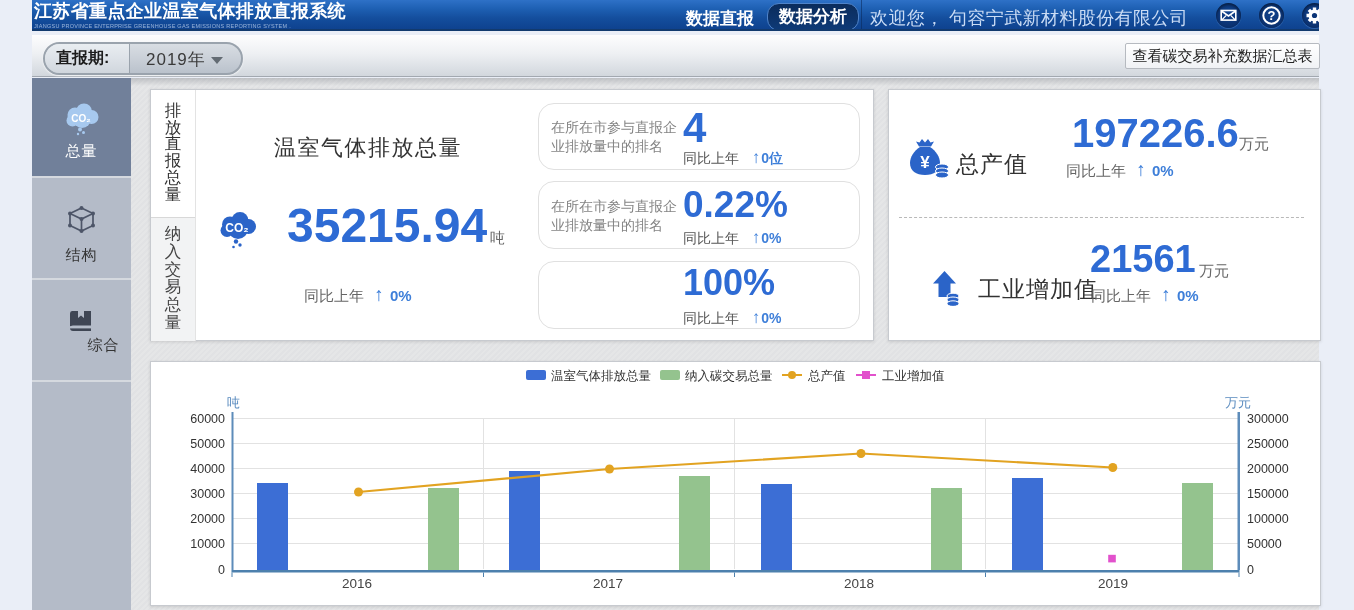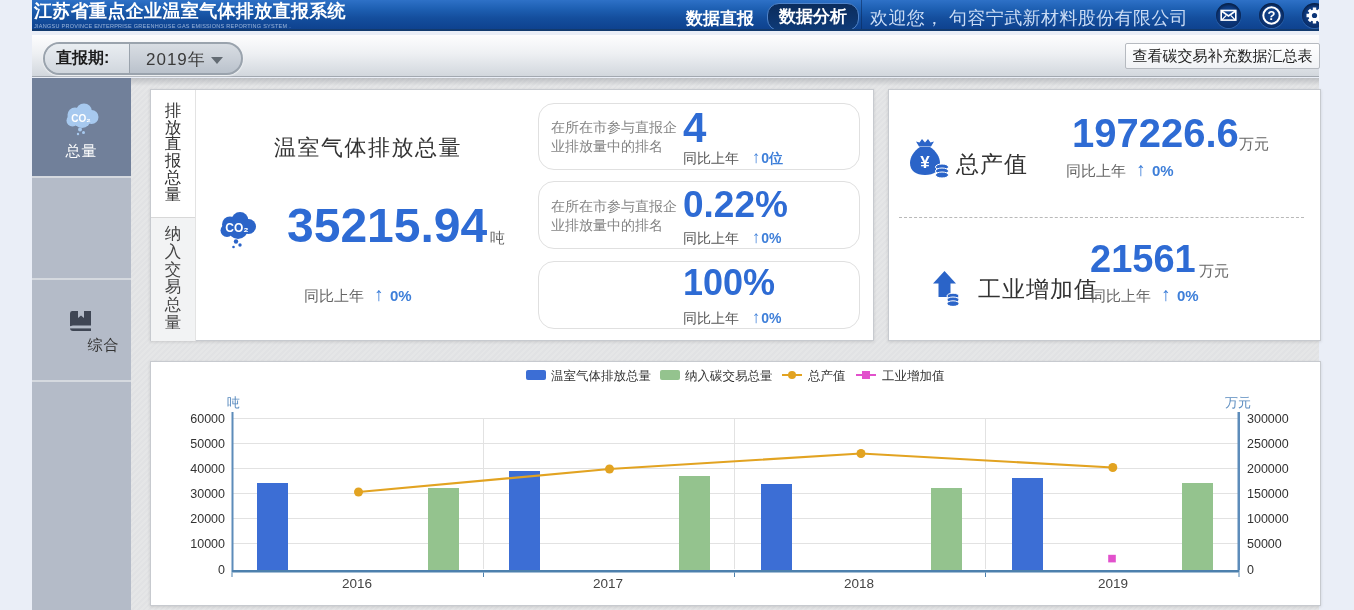--- a/index.html
+++ b/index.html
@@ -149,20 +149,38 @@
           <circle cx="9.5" cy="17.5" r="6"></circle>
         <circle cx="17" cy="26.5" r="2"></circle>
           <circle cx="20.5" cy="29.5" r="1.5"></circle>
           <circle cx="15" cy="31" r="1.2"></circle>
       </g>
       <text x="18" y="18.5" font-size="10" font-weight="bold" fill="#fff" text-anchor="middle" font-family="Liberation Sans">CO₂</text>
     </svg>
     <div class="side-lbl" style="top:64px;color:#fff;">总量</div>
   </div>
   <div class="side-div" style="top:98px;"></div>
+  <div class="side-item" style="top:100px;">
+    <svg class="abs" style="left:34px;top:28px;" width="31" height="27" viewBox="0 0 31 27">
+      <g stroke="#4d5568" stroke-width="1.7" fill="none">
+        <path d="M15.5 2 L27 7.5 L27 19.5 L15.5 25 L4 19.5 L4 7.5 Z"></path>
+        <path d="M4 7.5 L15.5 13 L27 7.5 M15.5 13 L15.5 25"></path>
+      </g>
+      <g fill="#4d5568">
+          <circle cx="15.5" cy="2" r="2"></circle>
+          <circle cx="27" cy="7.5" r="2"></circle>
+          <circle cx="27" cy="19.5" r="2"></circle>
+          <circle cx="15.5" cy="25" r="2"></circle>
+          <circle cx="4" cy="19.5" r="2"></circle>
+          <circle cx="4" cy="7.5" r="2"></circle>
+          <circle cx="15.5" cy="13" r="2"></circle>
+        </g>
+    </svg>
+    <div class="side-lbl" style="top:68px;color:#333;">结构</div>
+  </div>
   <div class="side-div" style="top:200px;"></div>
   <div class="side-item" style="top:202px;">
     <svg class="abs" style="left:35px;top:29px;" width="29" height="25" viewBox="0 0 29 25">
       <path d="M5 2 Q3 2 3 4.5 L3 19 Q3 16.5 6 16.5 L24 16.5 L24 2 L17 2 L17 9 L14 6.5 L11 9 L11 2 Z" fill="#3f4654"></path>
       <path d="M3 19 Q3 22 6 22 L24 22 L24 19 L6 19 Q4.5 19 3 19 Z" fill="#3f4654"></path>
       <rect x="3" y="17.2" width="21" height="2.2" fill="#b4bbc8"></rect>
     </svg>
     <div class="side-lbl" style="top:56px;color:#333;padding-left:44px;">综合</div>
   </div>
   <div class="side-div" style="top:302px;"></div>

